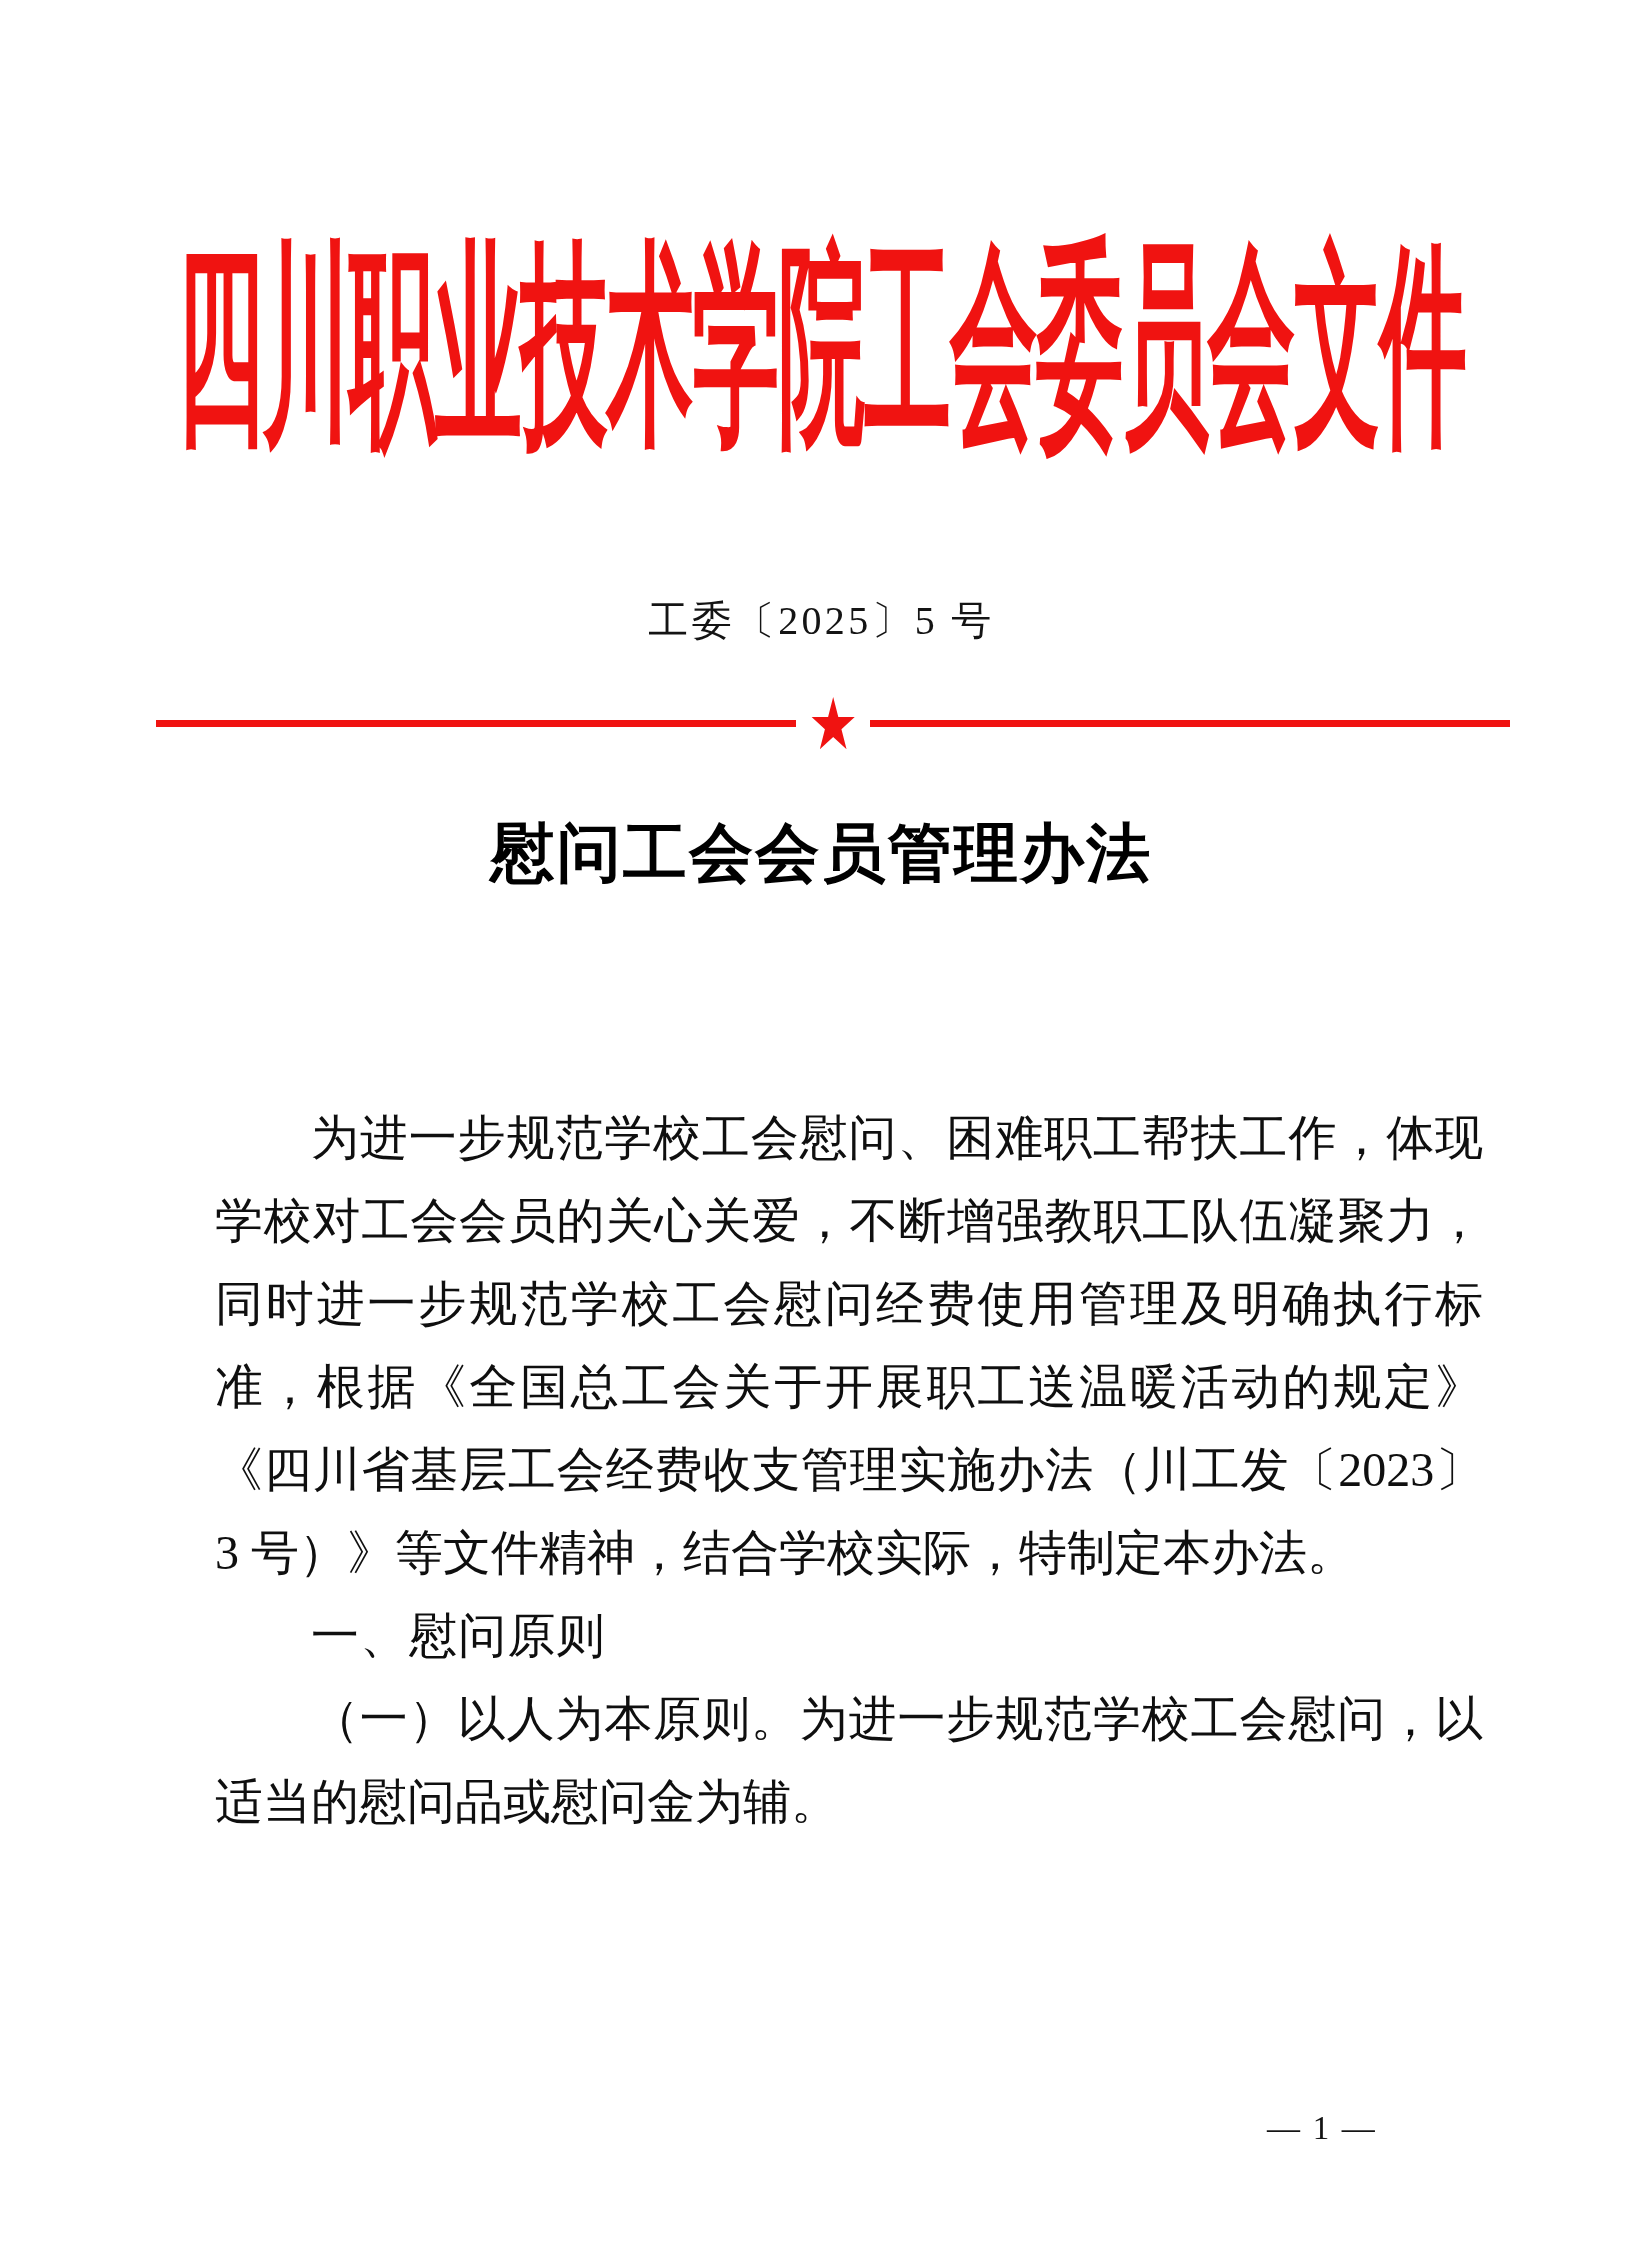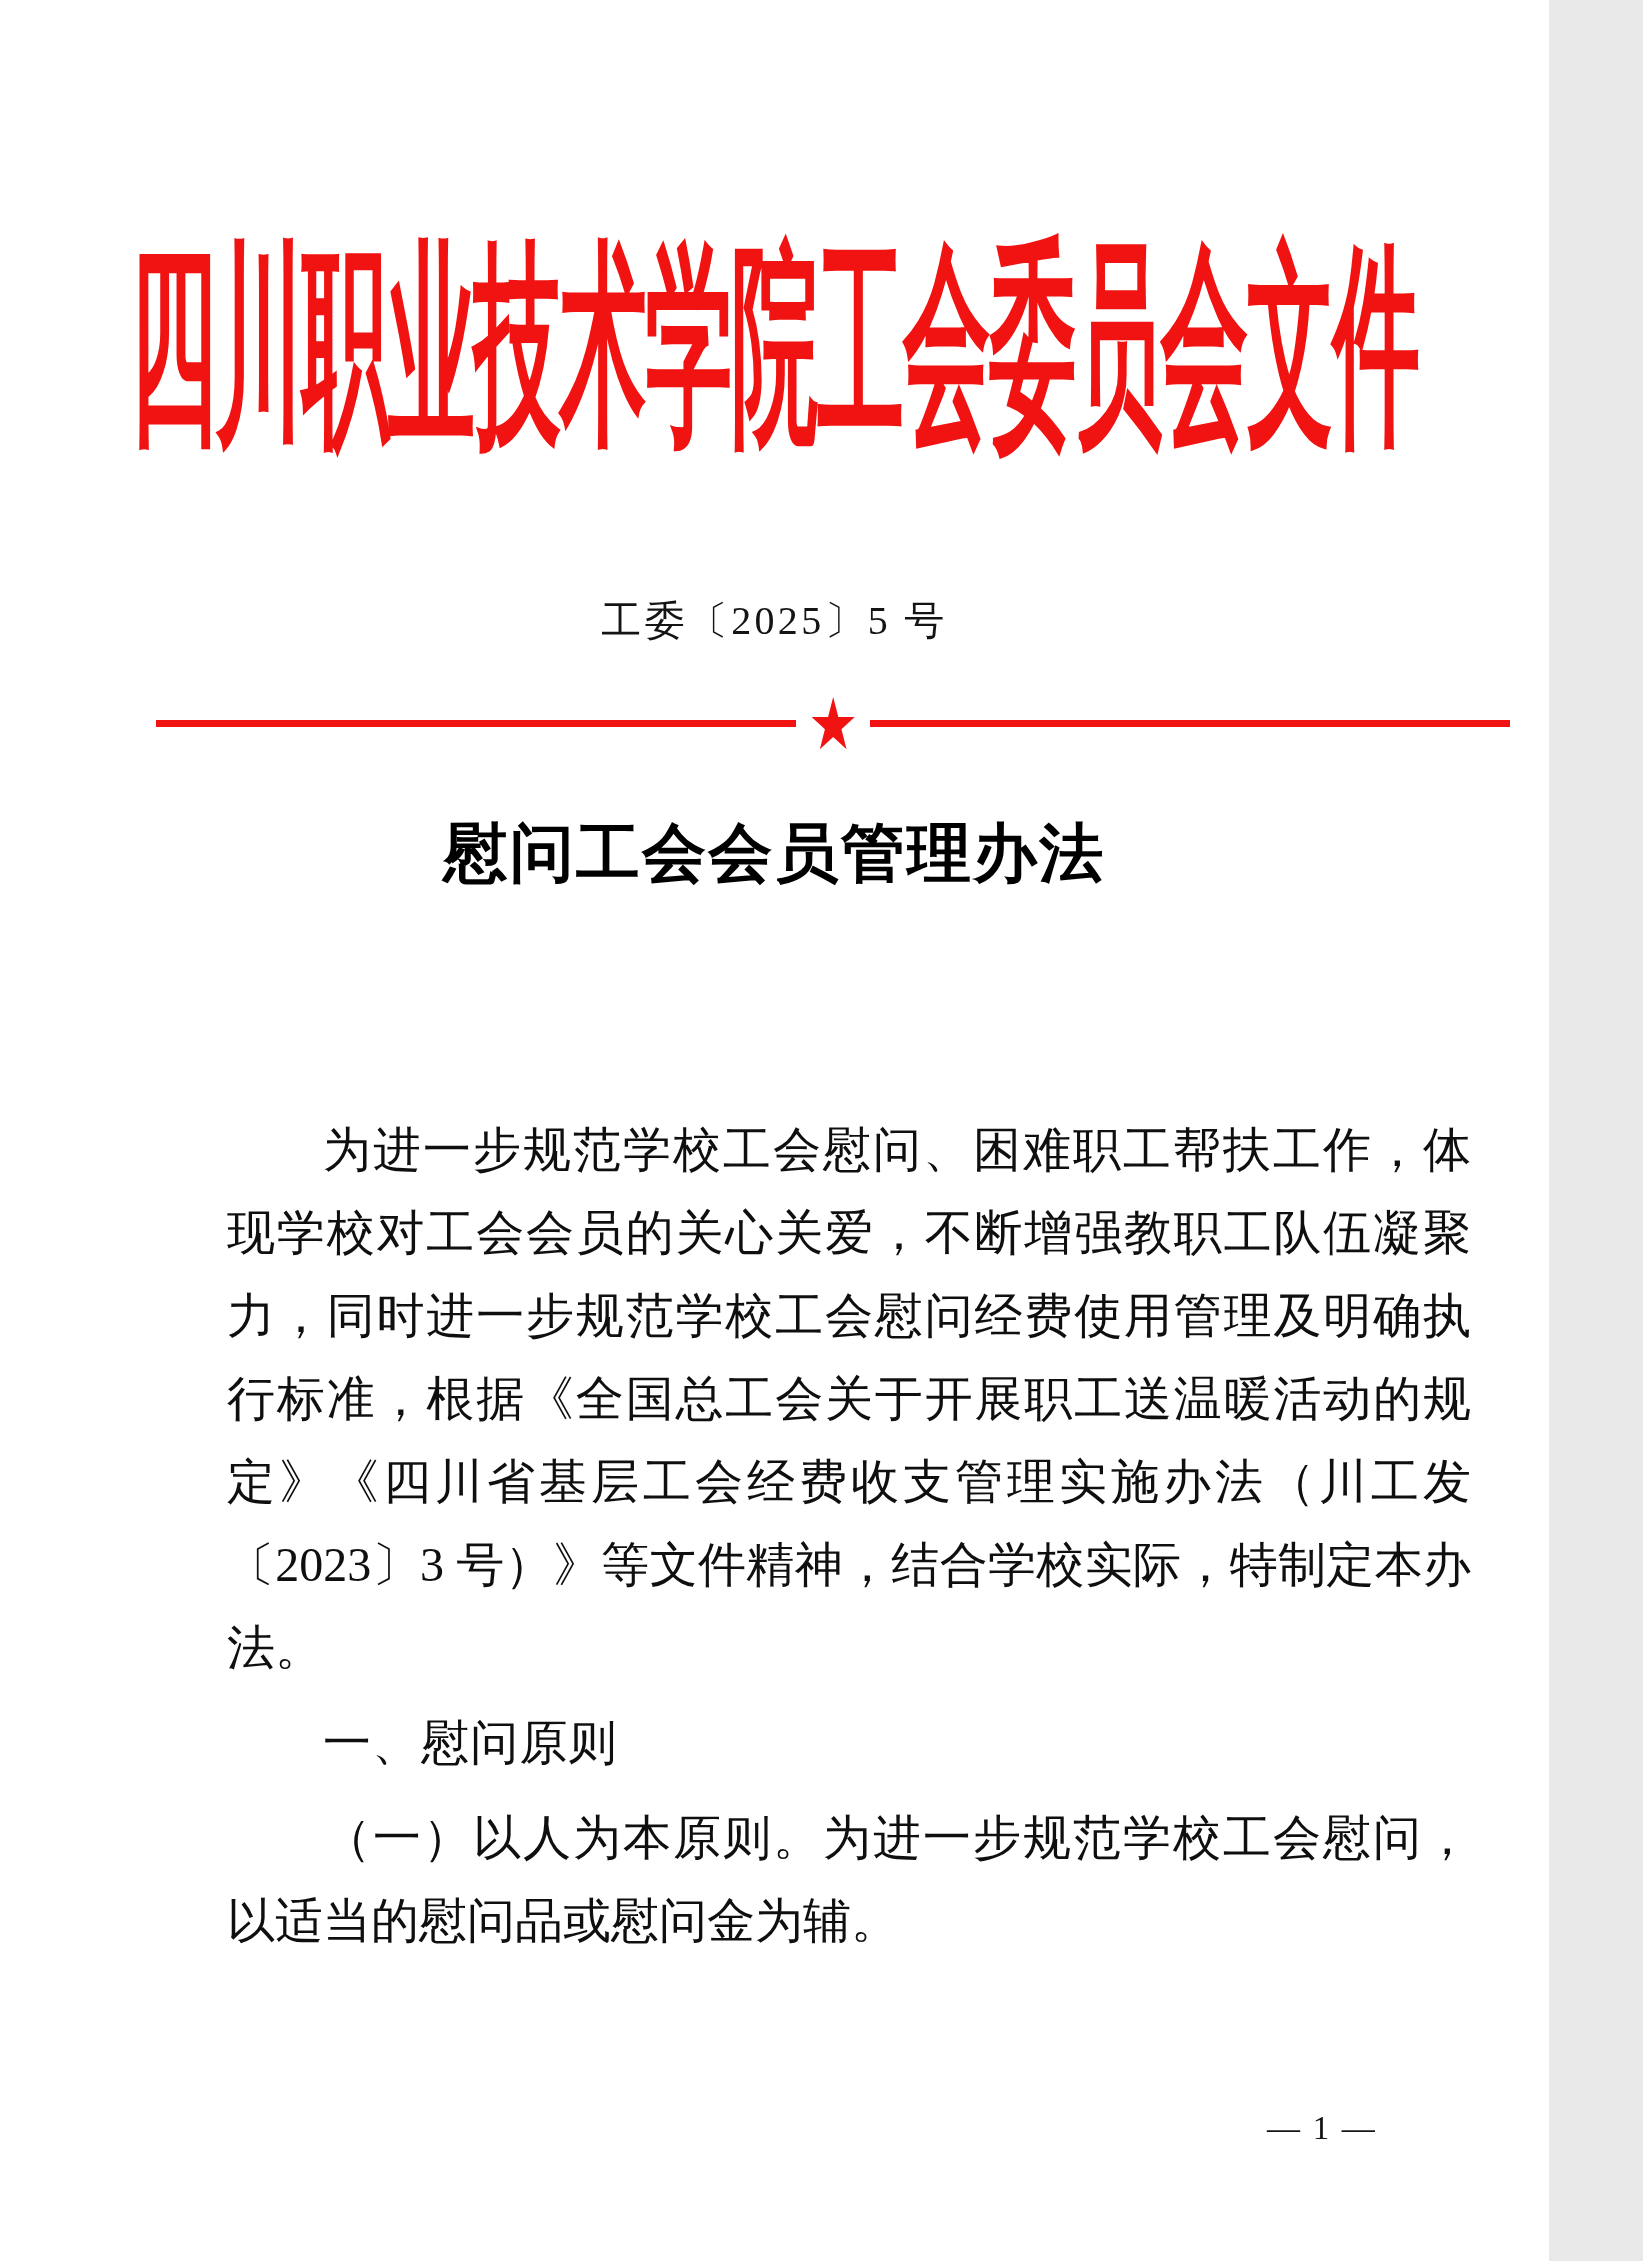--- a/index.html
+++ b/index.html
@@ -1,23 +1,22 @@
 <!DOCTYPE html>
 <html style="font-size:8.8px"><head>
 <meta charset="utf-8">
 <style>
   html, body { margin: 0; padding: 0; background: #e9e9e9; }
   .page {
     position: relative;
-    width: 1525px;
+    width: 1643px;
     height: 2261px;
     background: #ffffff;
     overflow: hidden;
     font-family: "Liberation Serif", serif;
-    padding-left: 24px;
   }
 
   
   .red-header {
     position: absolute;
     top: 237px;
     left: 0;
     width: 100%;
     text-align: center;
     color: #f01311;
@@ -85,21 +84,21 @@
     position: absolute;
     top: 1096px;
     left: 215px;
     width: 1268px;
     font-size: 48px;
     line-height: 83px;
     color: #0f0f0f;
     text-align: justify;
   }
   .body-text p {
-    margin: 12px;
+    margin: 0;
     text-indent: 2em;
   }
   .body-text .heading {
     font-weight: normal;
     font-family: "Liberation Sans", sans-serif;
     letter-spacing: 1.1px;
   }
 
   
   .page-number {

